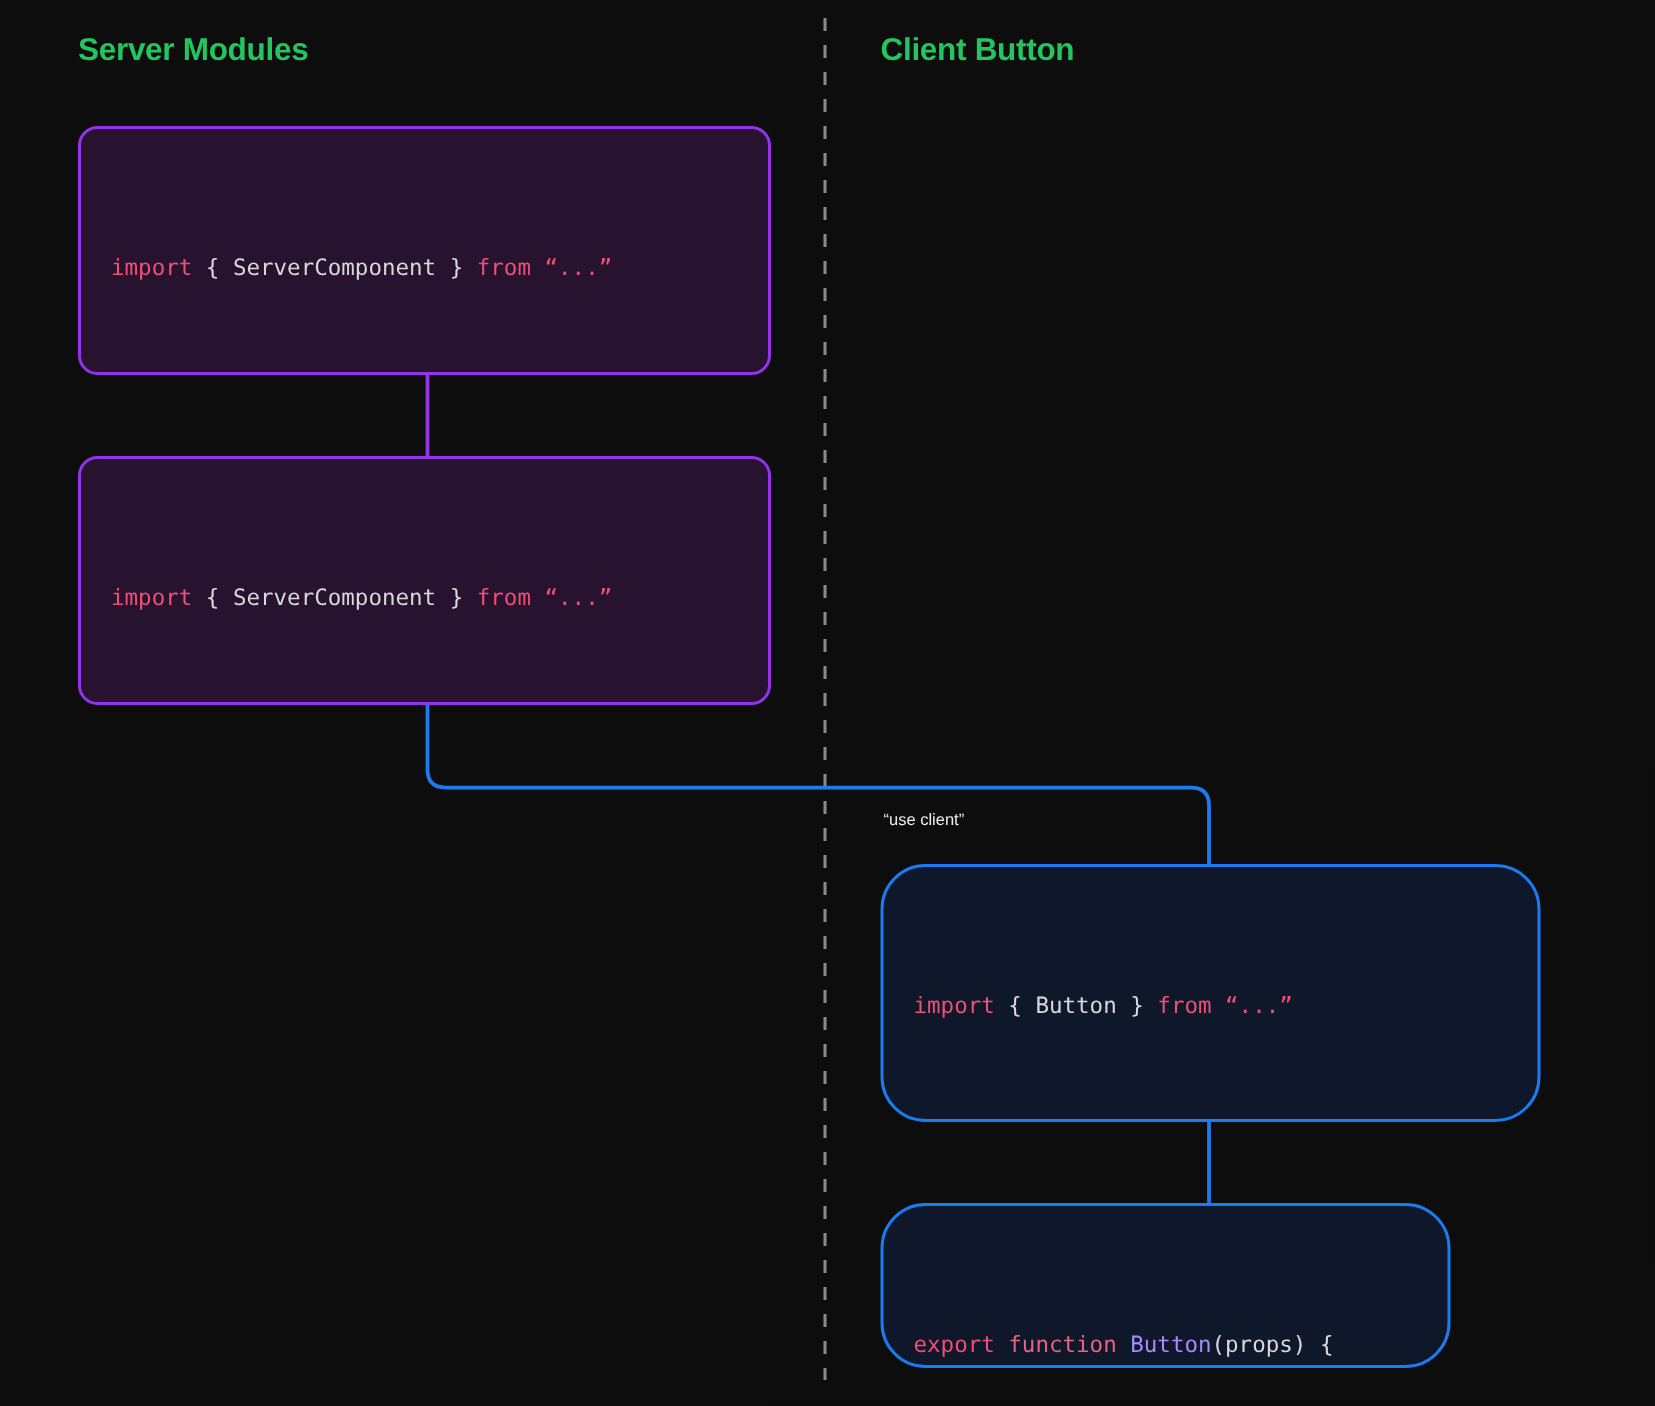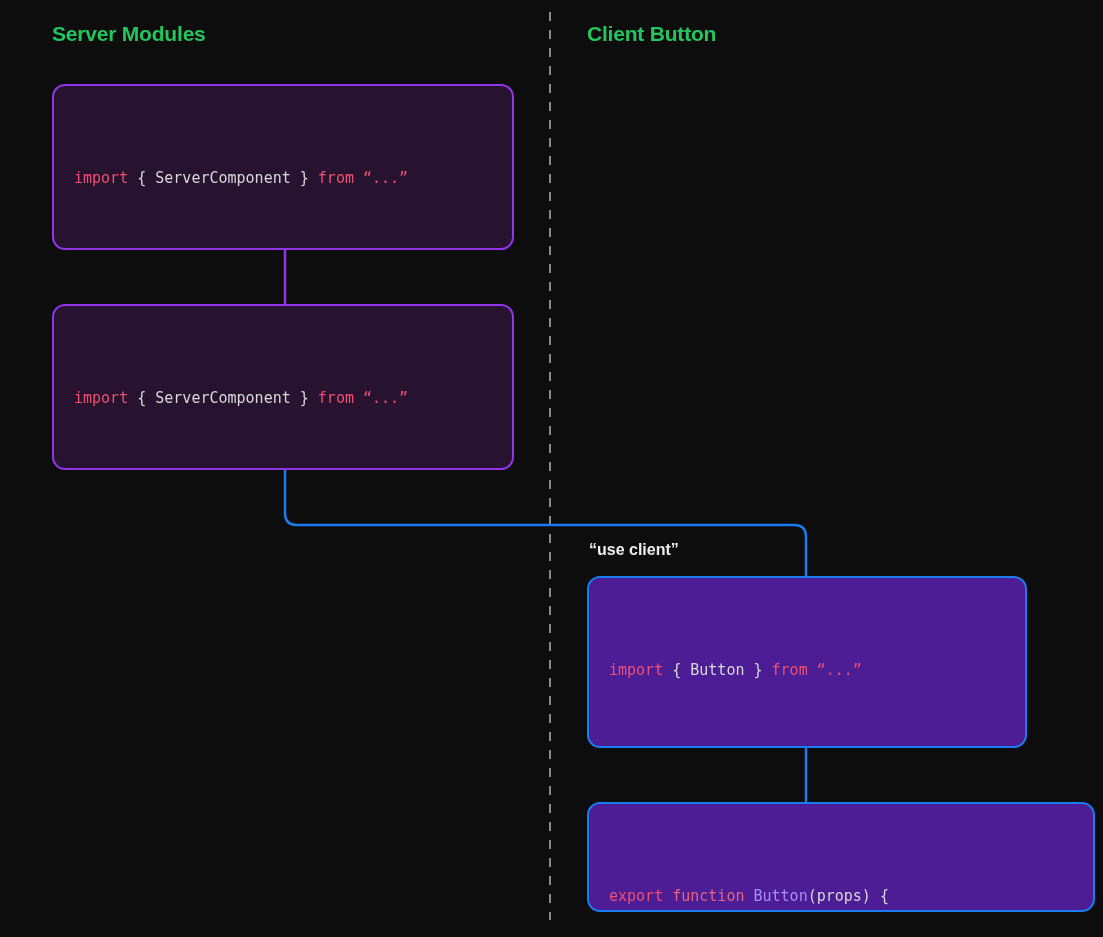--- a/index.html
+++ b/index.html
@@ -61,47 +61,48 @@
     font-size: 15px;
     line-height: 28px;
     white-space: pre;
     overflow: hidden;
   }
   .code-box.server {
     background: #27132f;
     border-color: #9333ea;
   }
   .code-box.client {
-    background: #4c1d95;
+    background: #0f172a;
     border-color: #1a7cf0;
+    border-radius: 30px;
   }
 
   #box-page        { left: 52px;  top: 84px;  width: 462px; height: 166px; }
   #box-servercomp  { left: 52px;  top: 304px; width: 462px; height: 166px; }
   #box-clientcomp  { left: 587px; top: 576px; width: 440px; height: 172px; }
-  #box-button      { left: 587px; top: 802px; width: 508px; height: 110px; }
+  #box-button      { left: 587px; top: 802px; width: 380px; height: 110px; }
 
   .code-line { display: block; min-height: 28px; }
   .blank-line { display: block; height: 28px; }
 
   
   .kw    { color: #ef4f72; }          
   .kw2   { color: #e8637f; }          
   .plain { color: #d8d8d8; }          
   .comp  { color: #a78bfa; }          
   .str   { color: #ef4f72; }          
 
   
   #use-client-label {
     position: absolute;
     left: 589px;
     top: 541px;
     font-family: "Liberation Sans", sans-serif;
-    font-size: 16px;
-    font-weight: 700;
+    font-size: 11px;
+    font-weight: 400;
     color: #ededed;
     white-space: nowrap;
   }
 </style>
 </head>
 <body>
 
 <div id="stage">
 
   <div class="col-title" id="server-title">Server Modules</div>

